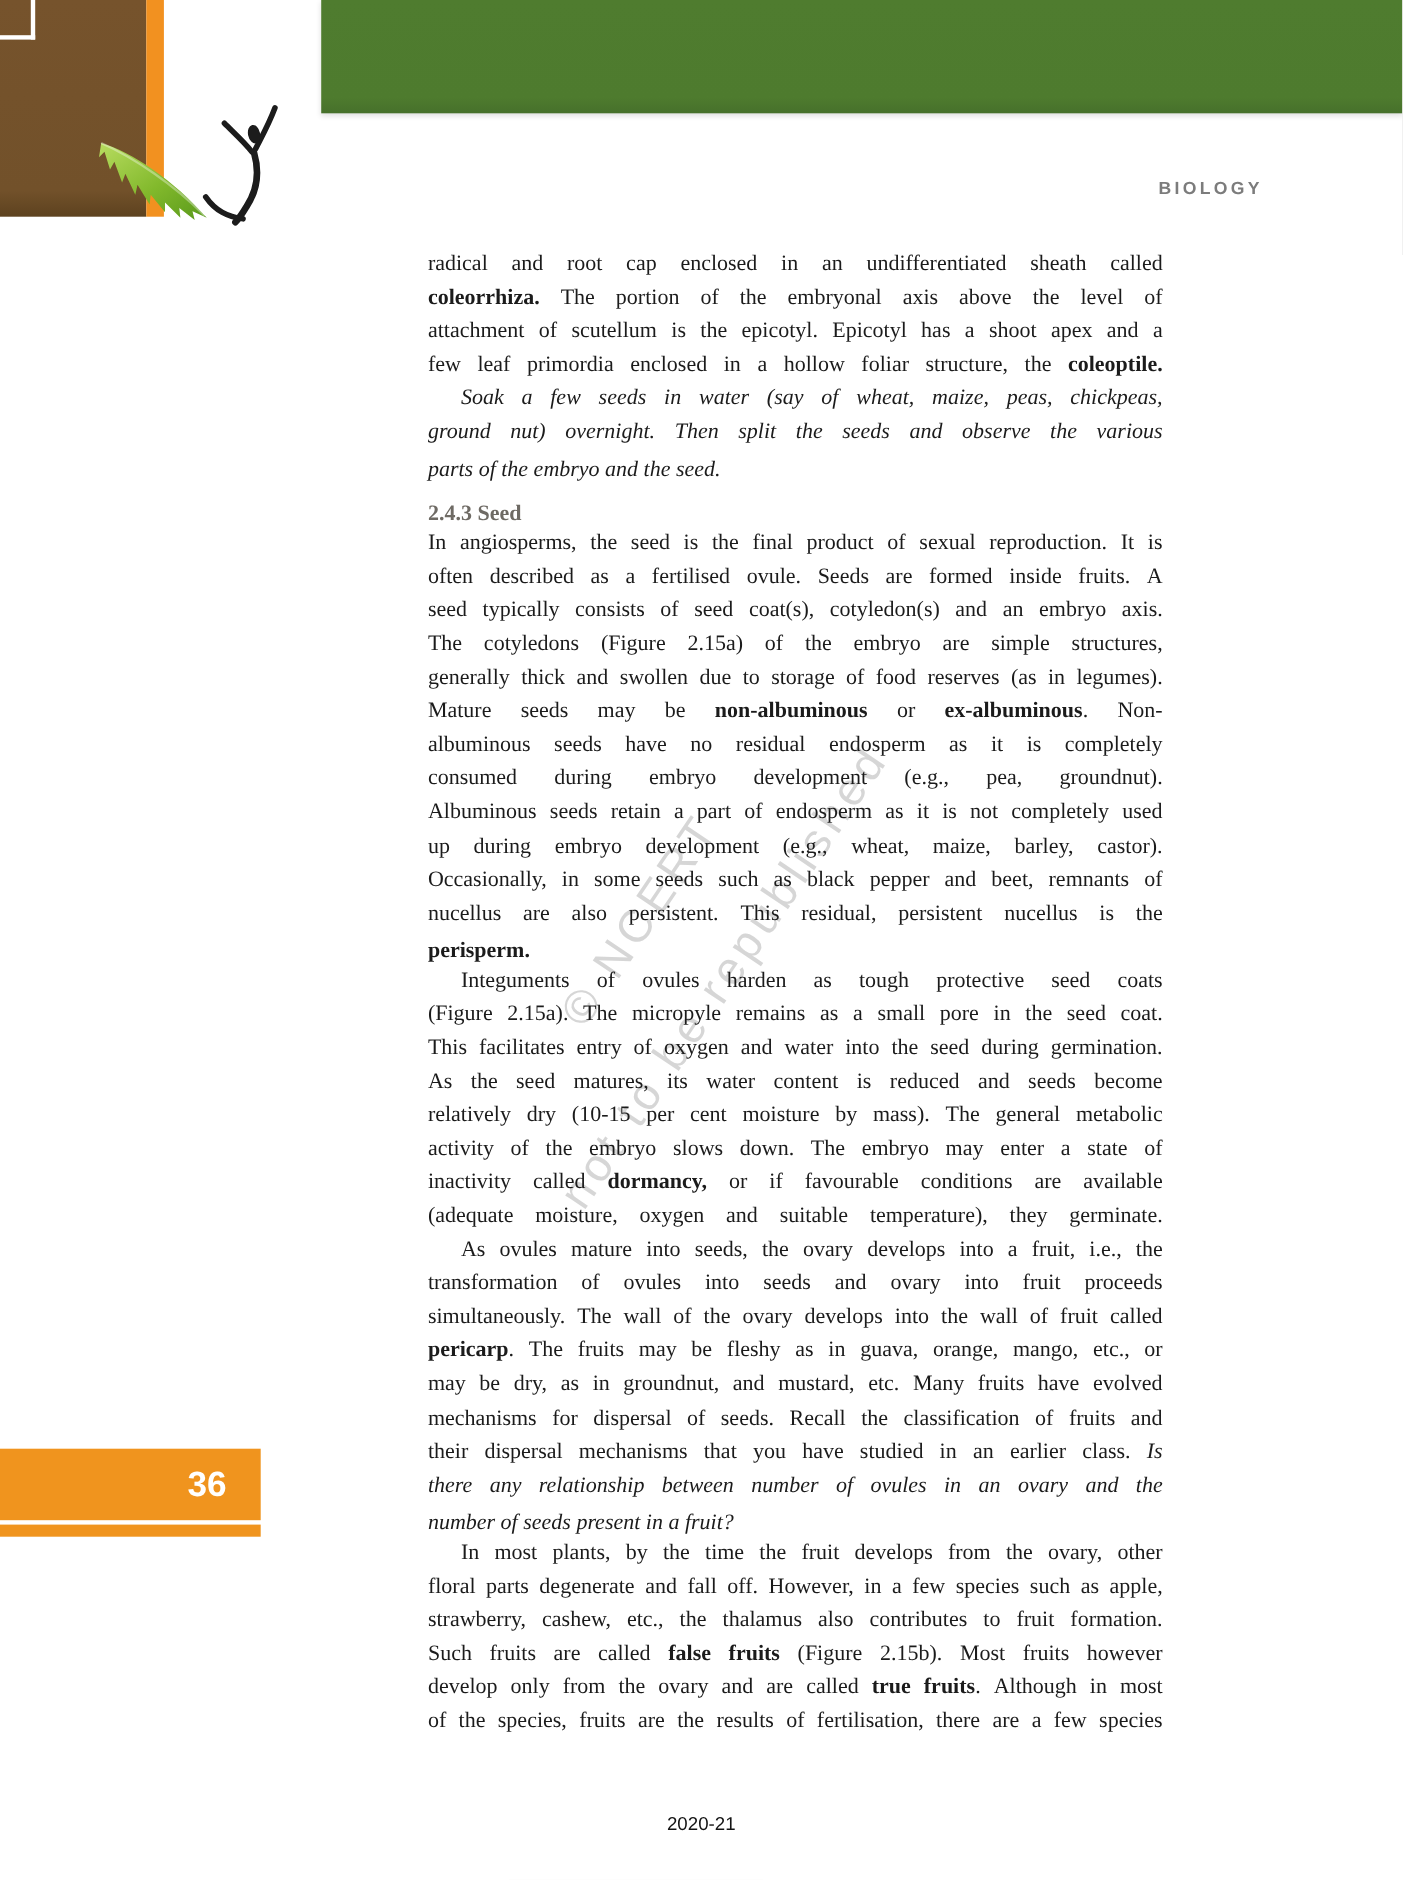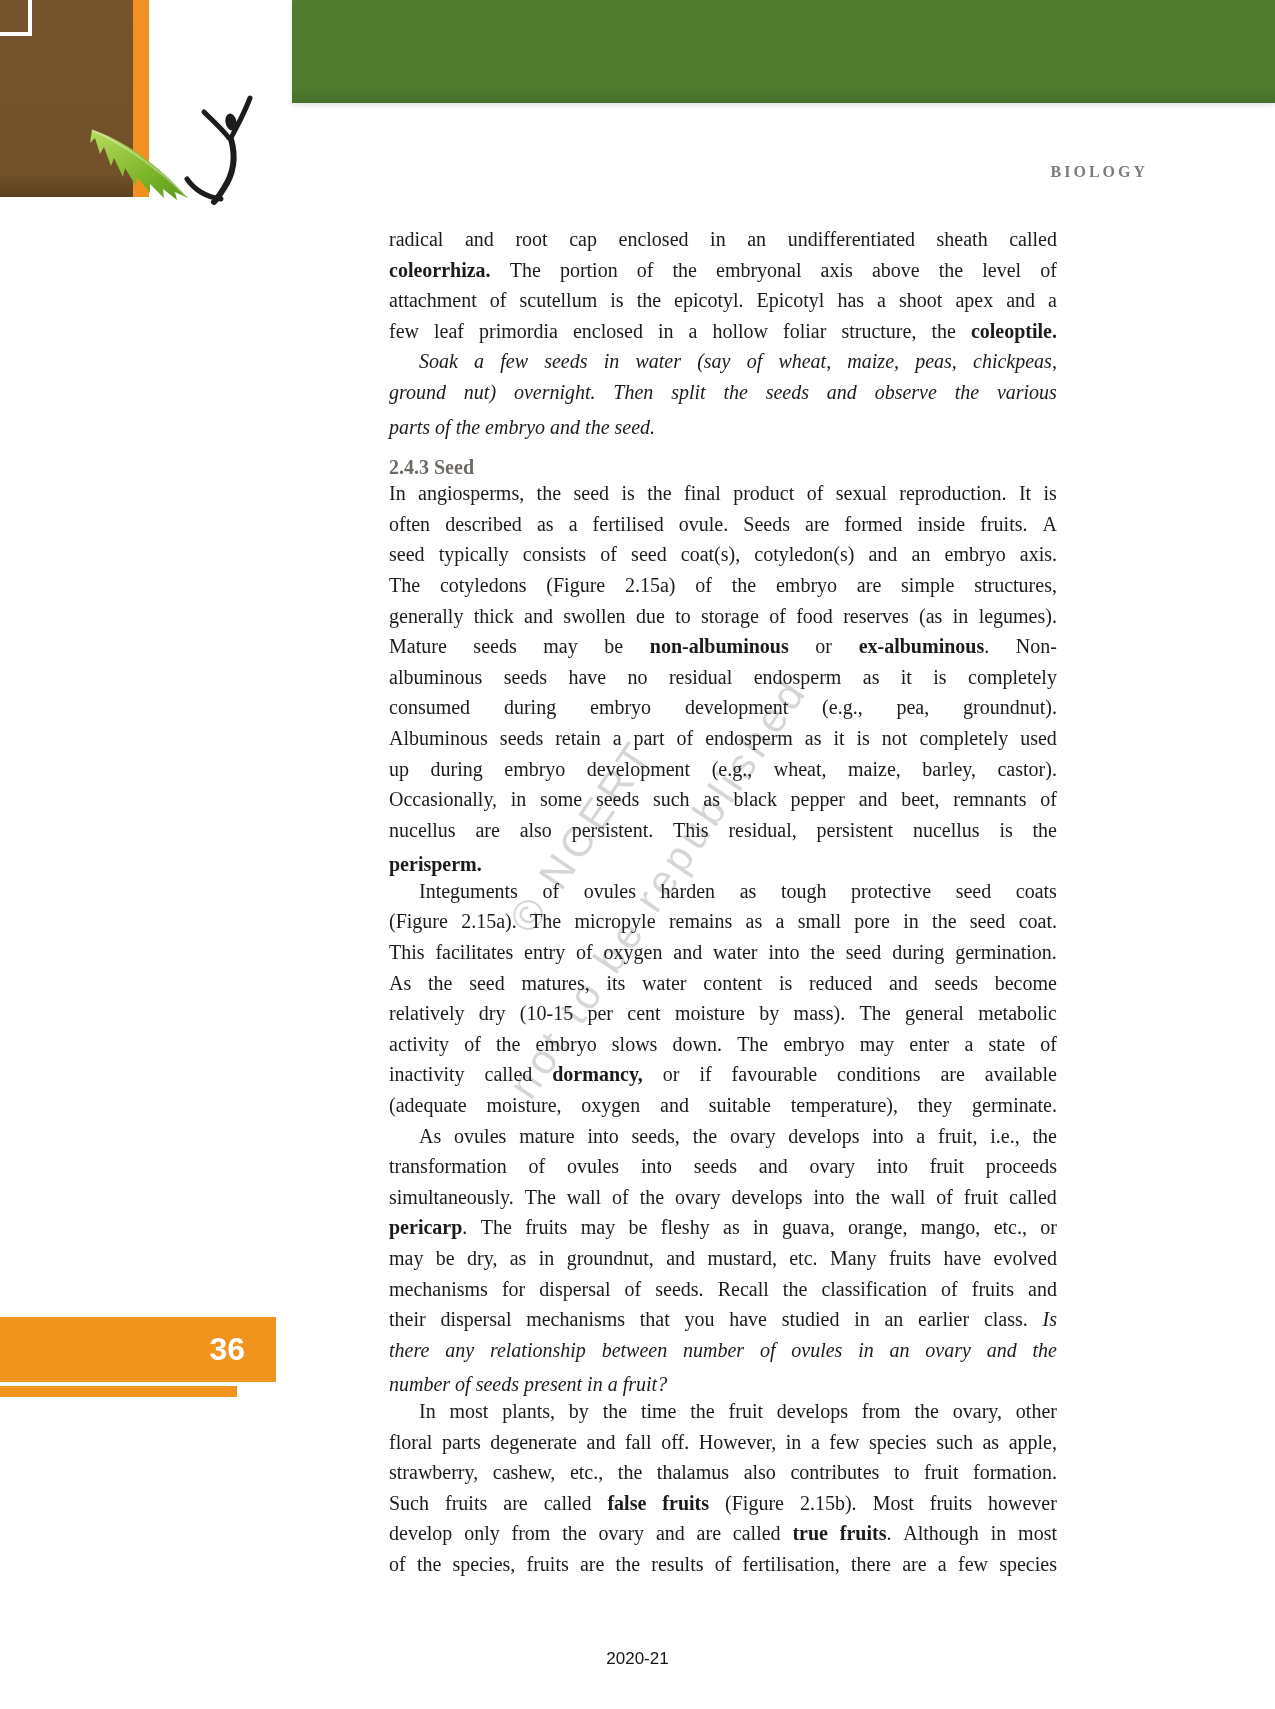--- a/index.html
+++ b/index.html
@@ -11,42 +11,42 @@
              background:linear-gradient(180deg,#4f7c2f 0%,#4e7b2e 86%,#46702b 100%);
              box-shadow:0 2px 5px rgba(0,0,0,.13);}
   .brown-block{position:absolute;left:0;top:0;width:133px;height:197px;
              background:linear-gradient(180deg,#76532c 0%,#72512a 88%,#5d421f 100%);}
   .orange-stripe{position:absolute;left:133px;top:0;width:16px;height:197px;background:#f29120;}
   .corner-v{position:absolute;left:28px;top:0;width:4px;height:36px;background:#fff;}
   .corner-h{position:absolute;left:0;top:32px;width:32px;height:4px;background:#fff;}
   .leaf-wrap{position:absolute;left:78px;top:118px;width:125px;height:92px;z-index:3;}
   .figure-wrap{position:absolute;left:180px;top:92px;width:85px;height:120px;z-index:3;}
 
-  .biology{position:absolute;top:163px;right:127px;font-family:Liberation Serif, serif;
+  .biology{position:absolute;top:163px;right:127px;font-family:Liberation Sans, sans-serif;
            font-weight:bold;font-size:16px;letter-spacing:3px;color:#7c7c7c;}
 
   
   .watermark{position:absolute;left:300px;top:770px;width:640px;transform:rotate(-56deg);
              font-family:"Liberation Sans",sans-serif;font-size:42px;letter-spacing:5px;
              line-height:92px;color:#c9c9c9;opacity:.75;text-align:center;z-index:1;white-space:nowrap;}
 
   
   .body-col{position:absolute;left:389px;top:217px;width:668px;z-index:2;
             font-size:20px;color:#1b1b1b;margin-top:11px;}
   .line{height:30.6px;display:flex;justify-content:space-between;align-items:baseline;}
   .line.noj{display:block;line-height:30.6px;height:30.6px;white-space:pre-wrap;}
   .line .w{white-space:pre;}
   .w + .w{margin-left:4px;}
   .ind{padding-left:30px;text-align:center;}
   .b{font-weight:bold;}
   .i{font-style:italic;}
   .heading{margin-top:10px;height:30px;line-height:30px;font-size:20px;font-weight:bold;color:#6e6a64;}
 
   
-  .pagenum-box{position:absolute;left:0;top:1317px;width:276px;height:65px;background:#f0941e;
+  .pagenum-box{position:absolute;left:0;top:1317px;width:237px;height:65px;background:#f0941e;
                color:#fff;font-family:"Liberation Sans",sans-serif;font-weight:bold;font-size:32px;
                line-height:65px;text-align:right;padding-right:31px;box-sizing:border-box;}
   .pagenum-strip{position:absolute;left:0;top:1386px;width:237px;height:11px;background:#f0941e;}
 
   .footer-year{position:absolute;left:0;top:1649px;width:100%;text-align:center;
                font-family:"Liberation Sans",sans-serif;font-size:17px;color:#141414;}
 </style>
 </head>
 <body>
 

